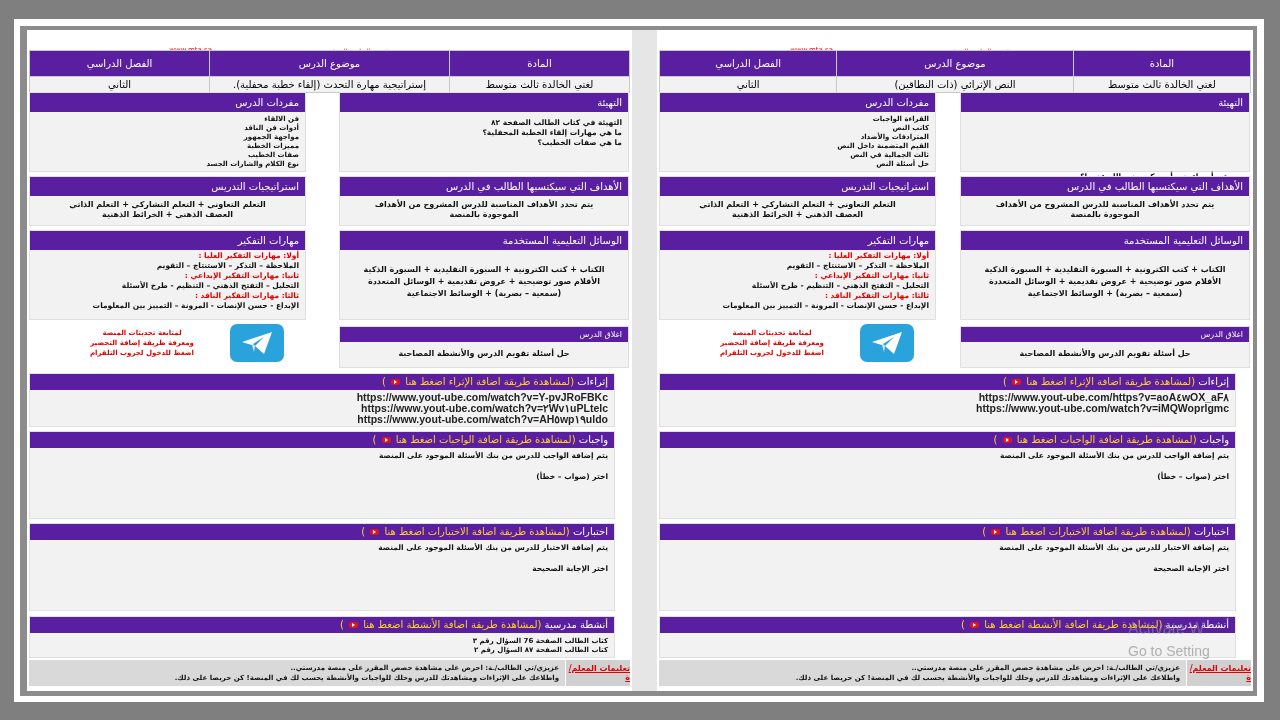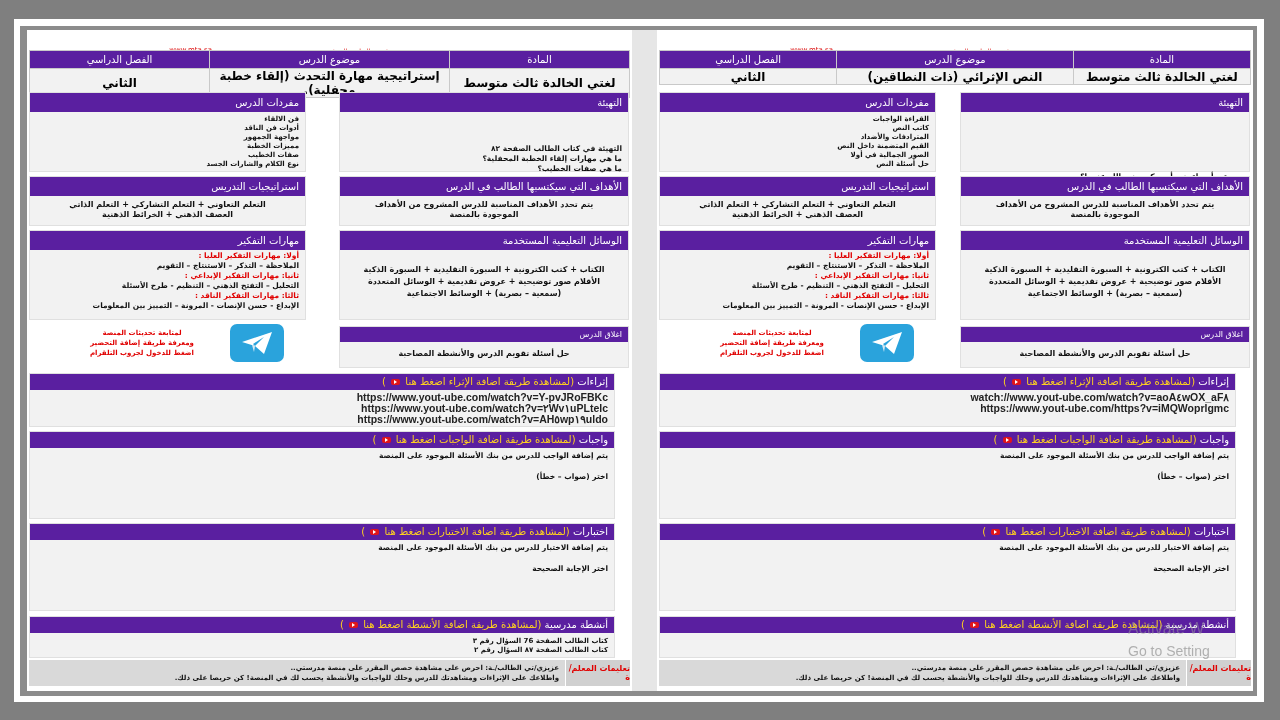--- a/index.html
+++ b/index.html
@@ -24,22 +24,22 @@
   .page.left  { left: 27px;  width: 605px; }
   .page.right { left: 657px; width: 596px; }
   .gutter { position: absolute; left: 632px; top: 30px; width: 25px; height: 661px; background: #e6e6e6; }
 
   .topline { position: absolute; top: 15px; left: 0; right: 0; height: 12px; font-size: 6px; color: #d11; }
   .topline .org { position: absolute; right: 240px; top: 2px; font-size: 6px; }
   .topline .site { position: absolute; right: 420px; top: 1px; font-size: 7px; direction: ltr; }
 
   table.head { position: absolute; top: 20px; left: 2px; right: 2px; border-collapse: collapse; width: calc(100% - 4px); }
   table.head td { border: 1px solid #c9c9c9; text-align: center; font-size: 9px; }
-  table.head tr.h td { background: #5a1fa0; color: #fff; height: 18px; font-size: 10px; }
-  table.head tr.v td { background: #f2f2f2; color: #000; height: 16px; font-weight: bold; font-size: 12px; }
+  table.head tr.h td { background: #5a1fa0; color: #fff; height: 26px; font-size: 10px; }
+  table.head tr.v td { background: #f2f2f2; color: #000; height: 16px; font-weight: normal; font-size: 10px; }
 
   .box { position: absolute; background: #f2f2f2; border: 1px solid #e0e0e0; }
   .box .bh {
     background: #5a1fa0; color: #fff; height: 19px; line-height: 19px;
     padding-right: 6px; font-size: 10px; text-align: right;
   }
   .box .bb { font-size: 7.5px; color: #111; padding: 3px 6px; line-height: 10px; text-align: right; }
   .bb.center { text-align: center; font-weight: bold; font-size: 8px; }
   .red { color: #e00000; font-weight: bold; }
   .bold { font-weight: bold; }
@@ -52,21 +52,21 @@
   .urls { direction: ltr; text-align: right; font-size: 10.5px; font-weight: bold; color: #222; font-family: "Liberation Sans", sans-serif; line-height: 11px; padding: 2px 6px; }
 
   .tg {
     position: absolute; width: 54px; height: 38px; border-radius: 7px;
     background: #2aa3dc; 
   }
   .tg svg { position: absolute; left: 10px; top: 6px; }
   .tgtext { position: absolute; color: #e00000; font-size: 7px; font-weight: bold; text-align: center; line-height: 10px; width: 140px; }
 
   .teacher { position: absolute; left: 2px; right: 2px; height: 26px; display: flex; background: #d9d9d9; }
-  .teacher .lbl { width: 65px; background: #d0d0d0; color: #e00000; font-size: 8px; font-weight: bold; display: flex; align-items: center; justify-content: center; border-left: 1px solid #fff; }
+  .teacher .lbl { width: 65px; background: #d0d0d0; color: #e00000; font-size: 8px; font-weight: bold; display: flex; align-items: center; justify-content: center; border-left: 1px solid #fff; text-decoration: underline; }
   .teacher .txt { flex: 1; font-size: 7px; color: #111; padding: 3px 6px; line-height: 10px; }
 
   .watermark {
     position: absolute; left: 1128px; top: 618px; color: rgba(120,120,120,0.55);
     font-family: "Liberation Sans", sans-serif; font-size: 14px; line-height: 22px;
   }
   .watermark .w1 { font-size: 16px; color: rgba(160,160,160,0.5); }
 </style>
 </head>
 <body>
@@ -91,21 +91,21 @@
     <tr class="v">
       <td>لغتي الخالدة ثالث متوسط</td>
       <td>إستراتيجية مهارة التحدث (إلقاء خطبة محفلية).</td>
       <td>الثاني</td>
     </tr>
   </tbody>
     </table>
 
   <div class="box" style="top:62px; right:3px; width:290px; height:80px;">
     <div class="bh">التهيئة</div>
-    <div class="bb bold" style="padding-top:32px;">
+    <div class="bb bold" style="padding-top:6px;">
       <div>التهيئة في كتاب الطالب الصفحة ٨٢</div>
       <div>ما هي مهارات إلقاء الخطبة المحفلية؟</div>
       <div>ما هي صفات الخطيب؟</div>
     </div>
   </div>
 
   <div class="box" style="top:62px; left:2px; width:277px; height:80px;">
     <div class="bh">مفردات الدرس</div>
     <div class="bb bold" style="line-height:9px; font-size:7px;">
       <div>فن الالقاء</div>
@@ -248,21 +248,21 @@
     </div>
   </div>
 
   <div class="box" style="top:62px; left:2px; width:277px; height:80px;">
     <div class="bh">مفردات الدرس</div>
     <div class="bb bold" style="line-height:9px; font-size:7px;">
       <div>القراءة الواجبات</div>
       <div>كاتب النص</div>
       <div>المترادفات والأضداد</div>
       <div>القيم المتضمنة داخل النص</div>
-      <div>الصور الجمالية في أولا</div>
+      <div>ثالث الجمالية في النص</div>
       <div>حل أسئلة النص</div>
     </div>
   </div>
 
   <div class="box" style="top:146px; right:3px; width:290px; height:50px;">
     <div class="bh">الأهداف التي سيكتسبها الطالب في الدرس</div>
     <div class="bb center" style="padding:4px 20px;">يتم تحدد الأهداف المناسبة للدرس المشروح من الأهداف الموجودة بالمنصة</div>
   </div>
 
   <div class="box" style="top:146px; left:2px; width:277px; height:50px;">
@@ -311,22 +311,22 @@
     <div>ومعرفة طريقة إضافة التحضير</div>
     <div>اضغط للدخول لجروب التلقرام</div>
   </div>
 
   <div class="box wide" style="top:343px; height:54px;">
     <div class="bh">
       <span>إثراءات</span>
       <span class="yellow"><span>(لمشاهدة طريقة اضافة الإثراء اضغط هنا</span> <span class="yt"></span> )</span>
     </div>
     <div class="urls">
-      <div>watch://www.yout-ube.com/watch?v=aoA٤wOX_aF٨</div>
-      <div>https://www.yout-ube.com/https?v=iMQWoprlgmc</div>
+      <div>https://www.yout-ube.com/https?v=aoA٤wOX_aF٨</div>
+      <div>https://www.yout-ube.com/watch?v=iMQWoprlgmc</div>
     </div>
   </div>
 
   <div class="box wide" style="top:401px; height:88px;">
     <div class="bh">
       <span>واجبات</span>
       <span class="yellow"><span>(لمشاهدة طريقة اضافة الواجبات اضغط هنا</span> <span class="yt"></span> )</span>
     </div>
     <div class="bb bold">يتم إضافة الواجب للدرس من بنك الأسئلة الموجود على المنصة</div>
     <div class="bb red" style="padding-top:8px;">اختر (صواب – خطأ)</div>

